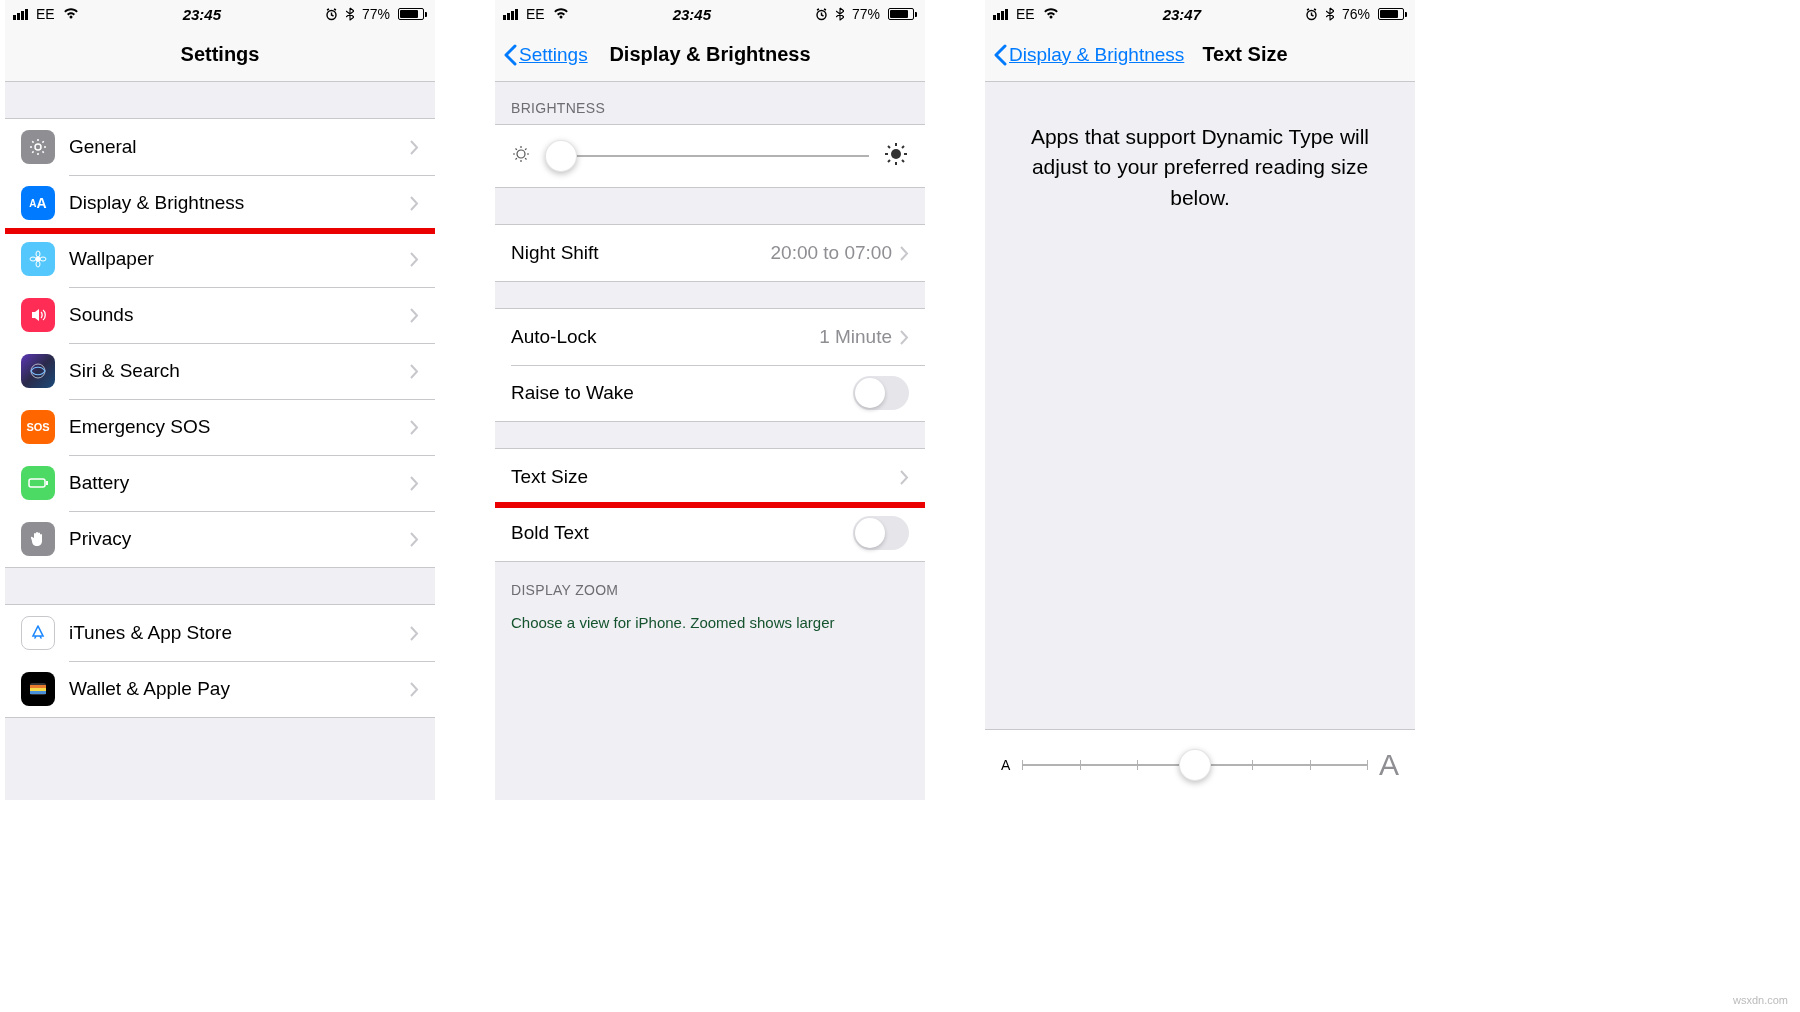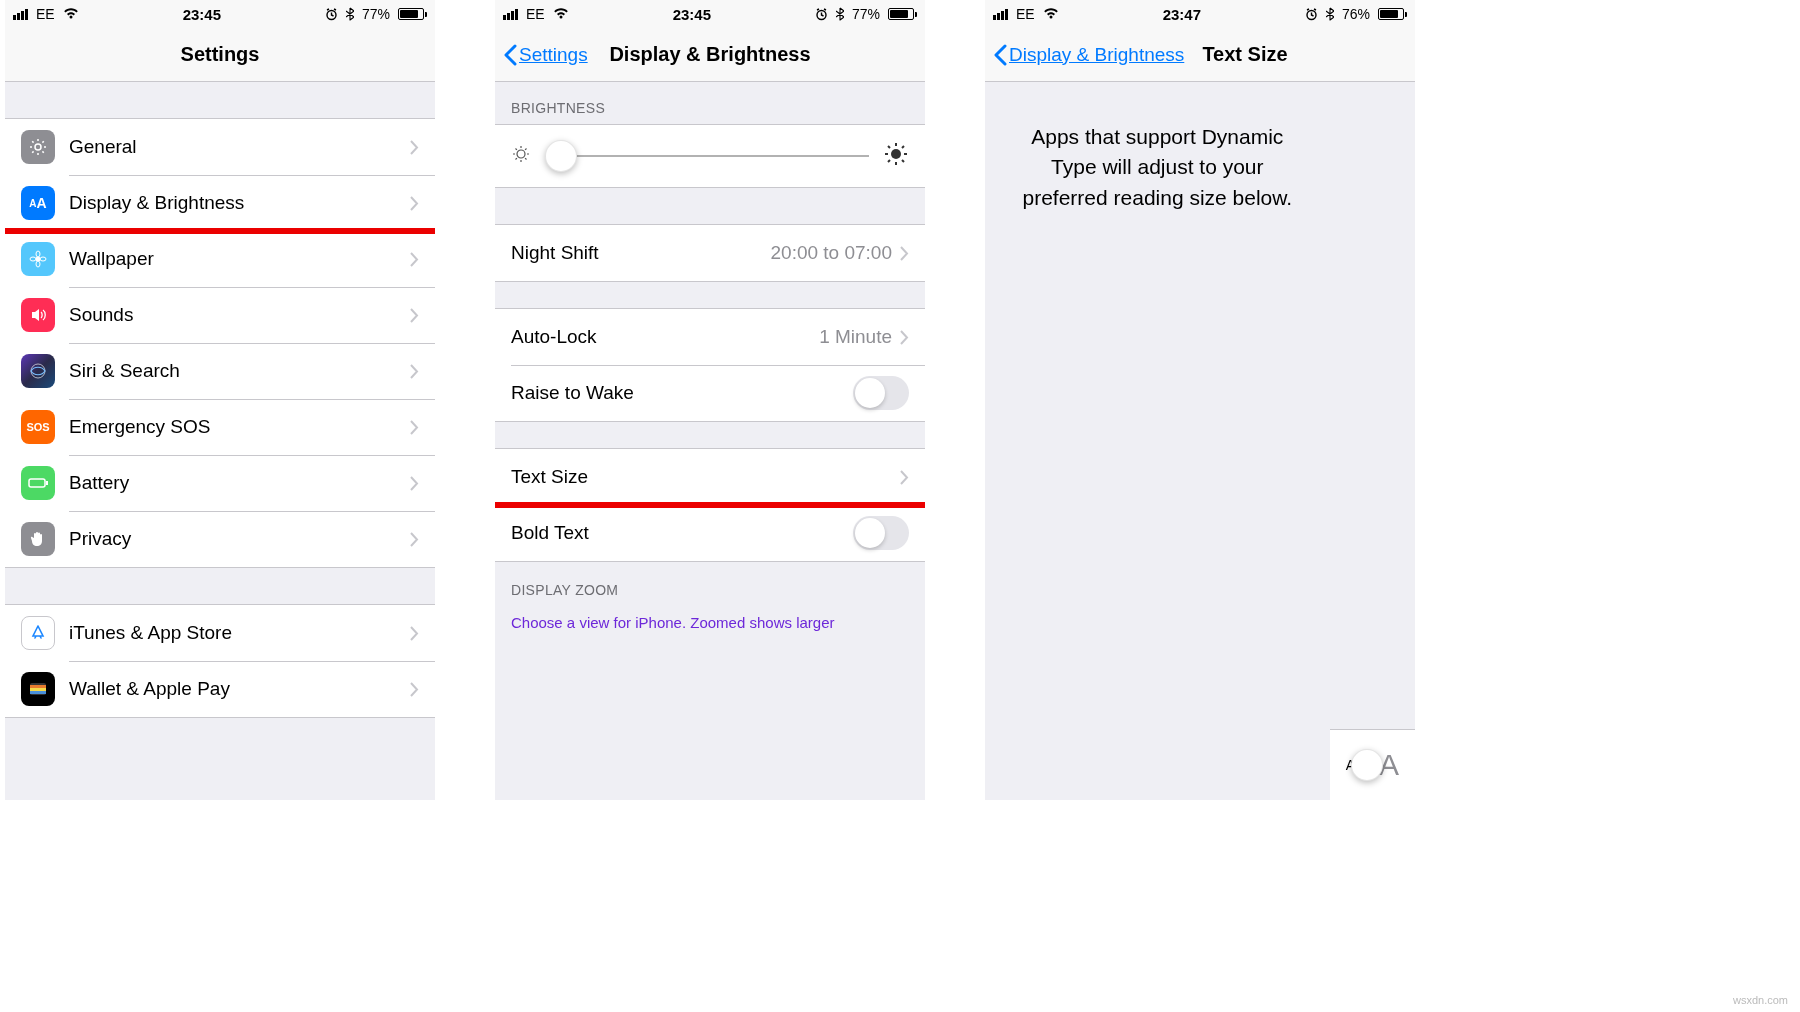--- a/index.html
+++ b/index.html
@@ -1,38 +1,38 @@
 <!DOCTYPE html>
 <html><head>
 <meta charset="utf-8">
 <style>
 * { margin: 0; padding: 0; box-sizing: border-box; font-family: -apple-system, "Helvetica Neue", Helvetica, Arial, sans-serif; }
 body { background: #fff; width: 1800px; height: 1012px; display: flex; gap: 60px; padding: 0 5px; }
 .screen { width: 430px; height: 800px; background: #efeff4; display: flex; flex-direction: column; overflow: hidden; }
 
 .status-bar { height: 28px; background: #f8f8f8; display: flex; align-items: center; justify-content: space-between; padding: 0 8px; font-size: 14px; font-weight: 500; }
 .status-left, .status-right { display: flex; align-items: center; gap: 8px; }
-.status-center { font-weight: 600; font-size: 15px; }
+.status-center { font-weight: 600; font-size: 15px; font-style: italic; }
 .signal-bars { display: inline-flex; align-items: flex-end; gap: 1px; }
 .signal-bars span { width: 3px; background: #000; }
 .b1 { height: 5px; } .b2 { height: 7px; } .b3 { height: 9px; } .b4 { height: 11px; }
 .wifi-icon svg, .alarm-icon svg, .bt-icon svg { display: block; }
 .battery { display: inline-flex; align-items: center; }
 .battery-body { width: 26px; height: 12px; border: 1.5px solid #000; border-radius: 2px; position: relative; }
 .battery-fill { position: absolute; left: 1px; top: 1px; bottom: 1px; background: #000; width: 77%; border-radius: 1px; }
 .battery-tip { width: 2px; height: 5px; background: #000; margin-left: 1px; border-radius: 0 1px 1px 0; }
 
 .nav-bar { height: 54px; background: #f8f8f8; border-bottom: 1px solid #c8c7cc; display: flex; align-items: center; justify-content: center; position: relative; }
 .nav-title { font-size: 20px; font-weight: 600; }
 .back-btn { position: absolute; left: 8px; display: flex; align-items: center; color: #007aff; font-size: 19px; text-decoration: underline; }
 .back-btn svg { margin-right: 2px; }
 
 .content { flex: 1; overflow: hidden; }
 .section-header { font-size: 14px; color: #6d6d72; padding: 18px 16px 8px; text-transform: uppercase; letter-spacing: 0.3px; }
-.section-footer { font-size: 15px; color: #6d28d9; padding: 8px 16px; }
+.section-footer { font-size: 15px; color: #14532d; padding: 8px 16px; }
 .cells { background: #fff; border-top: 1px solid #c8c7cc; border-bottom: 1px solid #c8c7cc; }
 .cell { min-height: 56px; padding: 10px 16px; display: flex; align-items: center; position: relative; }
 .cell + .cell::before { content: ""; position: absolute; top: 0; left: 16px; right: 0; height: 1px; background: #c8c7cc; }
 .cell.with-icon + .cell::before { left: 64px; }
 .cell-icon { width: 34px; height: 34px; border-radius: 8px; margin-right: 14px; display: flex; align-items: center; justify-content: center; flex-shrink: 0; }
 .cell-label { font-size: 19px; flex: 1; }
 .cell-value { font-size: 19px; color: #8e8e93; margin-right: 8px; }
 .chevron svg { display: block; }
 .chevron { color: #c7c7cc; }
 
@@ -45,21 +45,21 @@
 .toggle .knob { position: absolute; width: 30px; height: 30px; background: #fff; border-radius: 50%; top: 2px; left: 2px; box-shadow: 0 2px 4px rgba(0,0,0,0.2); }
 
 .brightness-row { background: #fff; border-top: 1px solid #c8c7cc; border-bottom: 1px solid #c8c7cc; padding: 16px; display: flex; align-items: center; gap: 14px; }
 .sun-sm, .sun-lg { color: #333; }
 .slider-track { flex: 1; height: 2px; background: #b2b2b2; position: relative; }
 .slider-thumb { position: absolute; width: 32px; height: 32px; background: #fff; border-radius: 50%; top: -15px; box-shadow: 0 2px 6px rgba(0,0,0,0.25); border: 0.5px solid rgba(0,0,0,0.1); }
 
 .textsize-desc { font-size: 21px; text-align: center; padding: 40px 28px; line-height: 1.45; color: #000; background: #efeff4; }
 .textsize-slider-container { background: #fff; border-top: 1px solid #c8c7cc; padding: 18px 16px; display: flex; align-items: center; gap: 12px; margin-top: auto; }
 .screen3 { display: flex; flex-direction: column; }
-.screen3 .content { display: flex; flex-direction: row; }
+.screen3 .content { display: flex; flex-direction: column; }
 .ts-letter-sm { font-size: 14px; }
 .ts-letter-lg { font-size: 30px; color: #8e8e93; }
 .ts-track { flex: 1; height: 2px; background: #b2b2b2; position: relative; }
 .ts-tick { position: absolute; width: 1px; height: 10px; background: #b2b2b2; top: -4px; }
 .ts-thumb { position: absolute; width: 32px; height: 32px; background: #fff; border-radius: 50%; top: -15px; box-shadow: 0 2px 6px rgba(0,0,0,0.25); border: 0.5px solid rgba(0,0,0,0.1); }
 
 .watermark { position: absolute; right: 12px; bottom: 6px; font-size: 11px; color: #bbb; }
 
 
 .ic-general { background: #8e8e93; }

